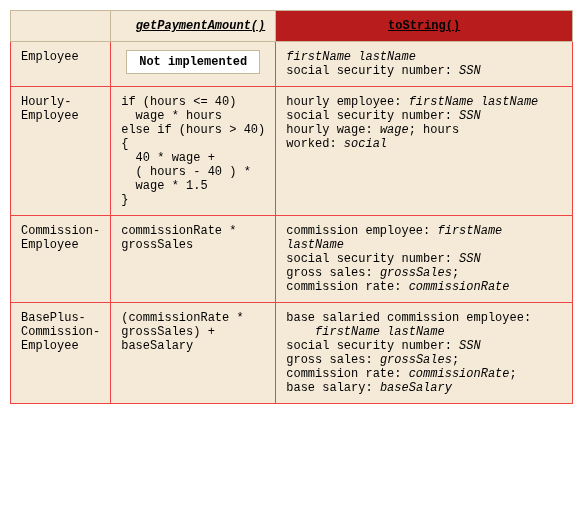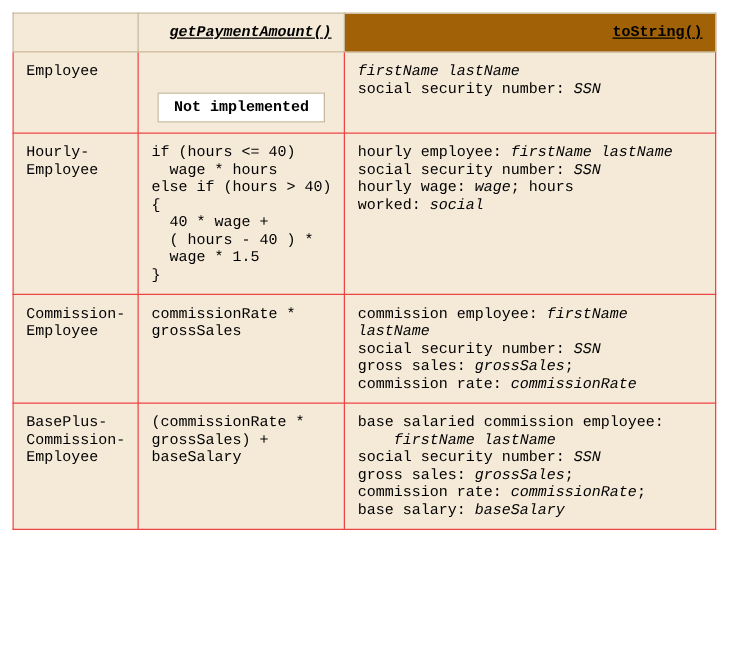--- a/index.html
+++ b/index.html
@@ -46,36 +46,35 @@
       background-color: #f5ead8;
     }
     .not-implemented {
       display: inline-block;
       background: #fff;
       border: 1px solid #c8b89a;
       padding: 4px 12px;
       font-family: 'Courier New', Courier, monospace;
       font-size: 12px;
       font-weight: bold;
-      margin-top: 24px;
     }
     .italic {
       font-style: italic;
       margin-top: 24px;
     }
   </style>
 </head>
 <body>
 
 <table>
   <thead>
     <tr>
       <th style="border:1px solid #c8b89a; background:#f5ead8;"></th>
       <th class="underline" style="border:1px solid #c8b89a; background:#f5ead8; text-align:right;font-style:italic;">getPaymentAmount()</th>
-      <th class="underline" style="border:1px solid #c8b89a; background:#a16207; text-align:right;text-decoration:underline;">toString()</th>
+      <th class="underline" style="border:1px solid #c8b89a; background:#b91c1c; text-align:center;text-decoration:underline;">toString()</th>
     </tr>
   </thead>
   <tbody>
 
     <tr>
       <td class="row-header">Employee</td>
       <td class="code-cell" style="text-align:center;">
         <span class="not-implemented">Not implemented</span>
       </td>
       <td class="text-cell">

